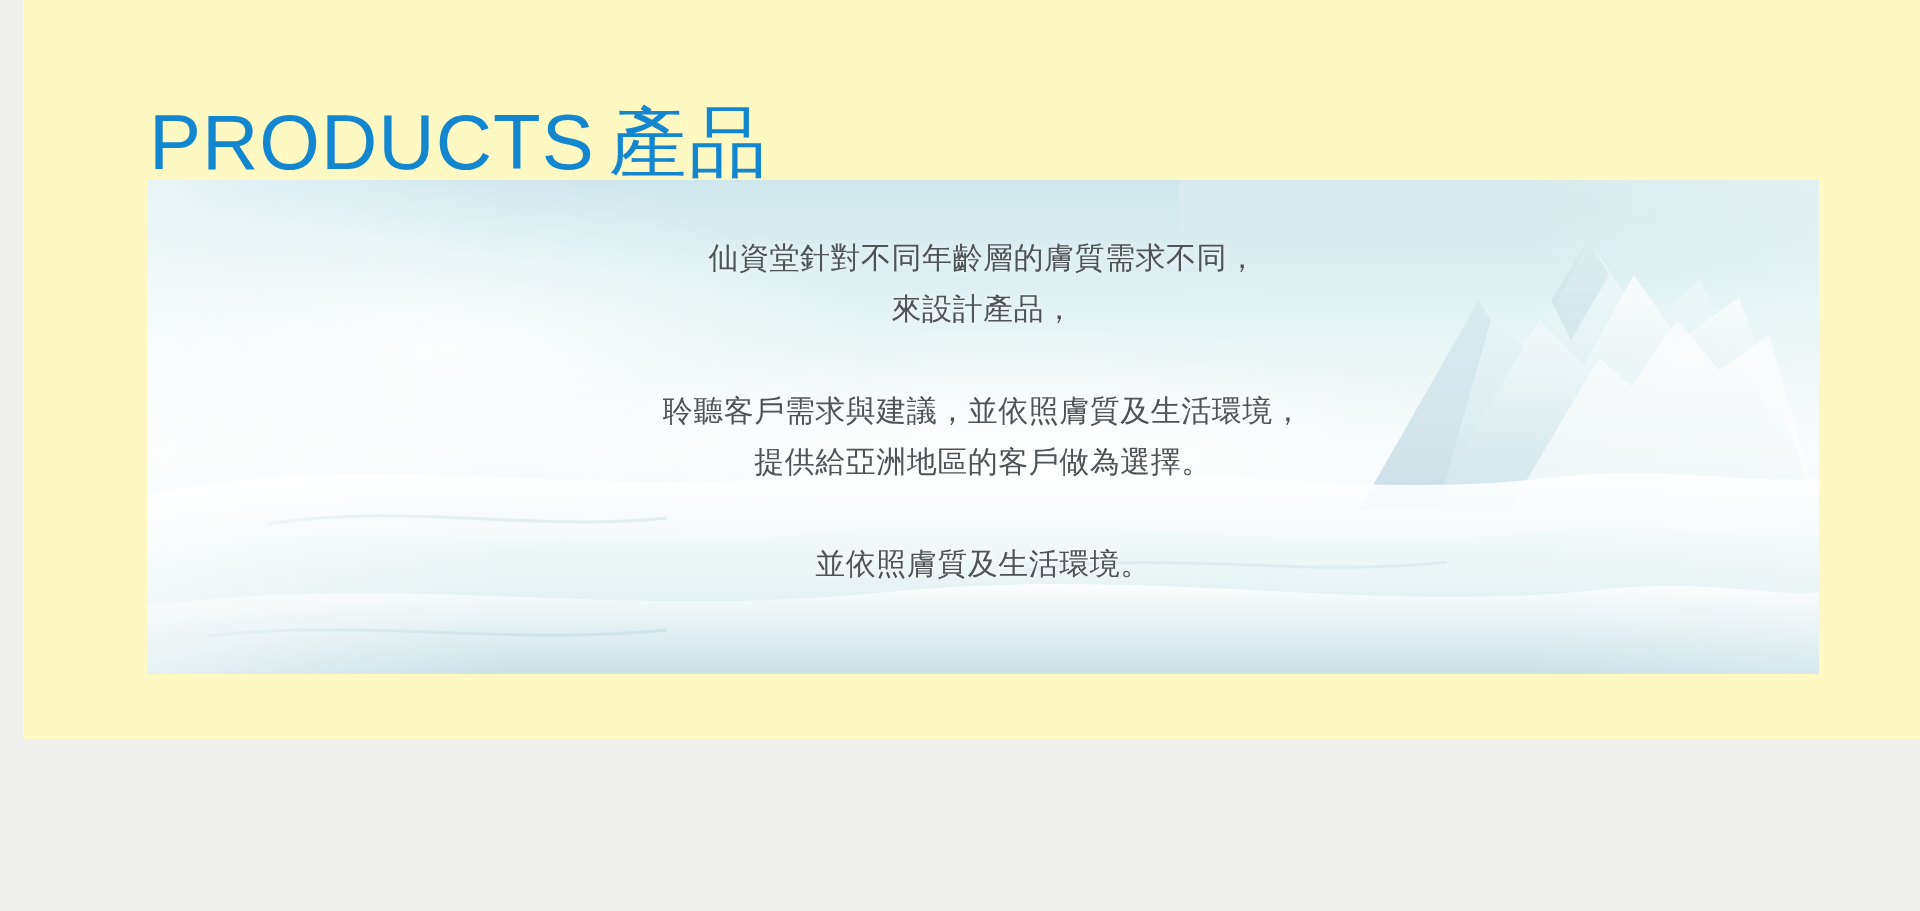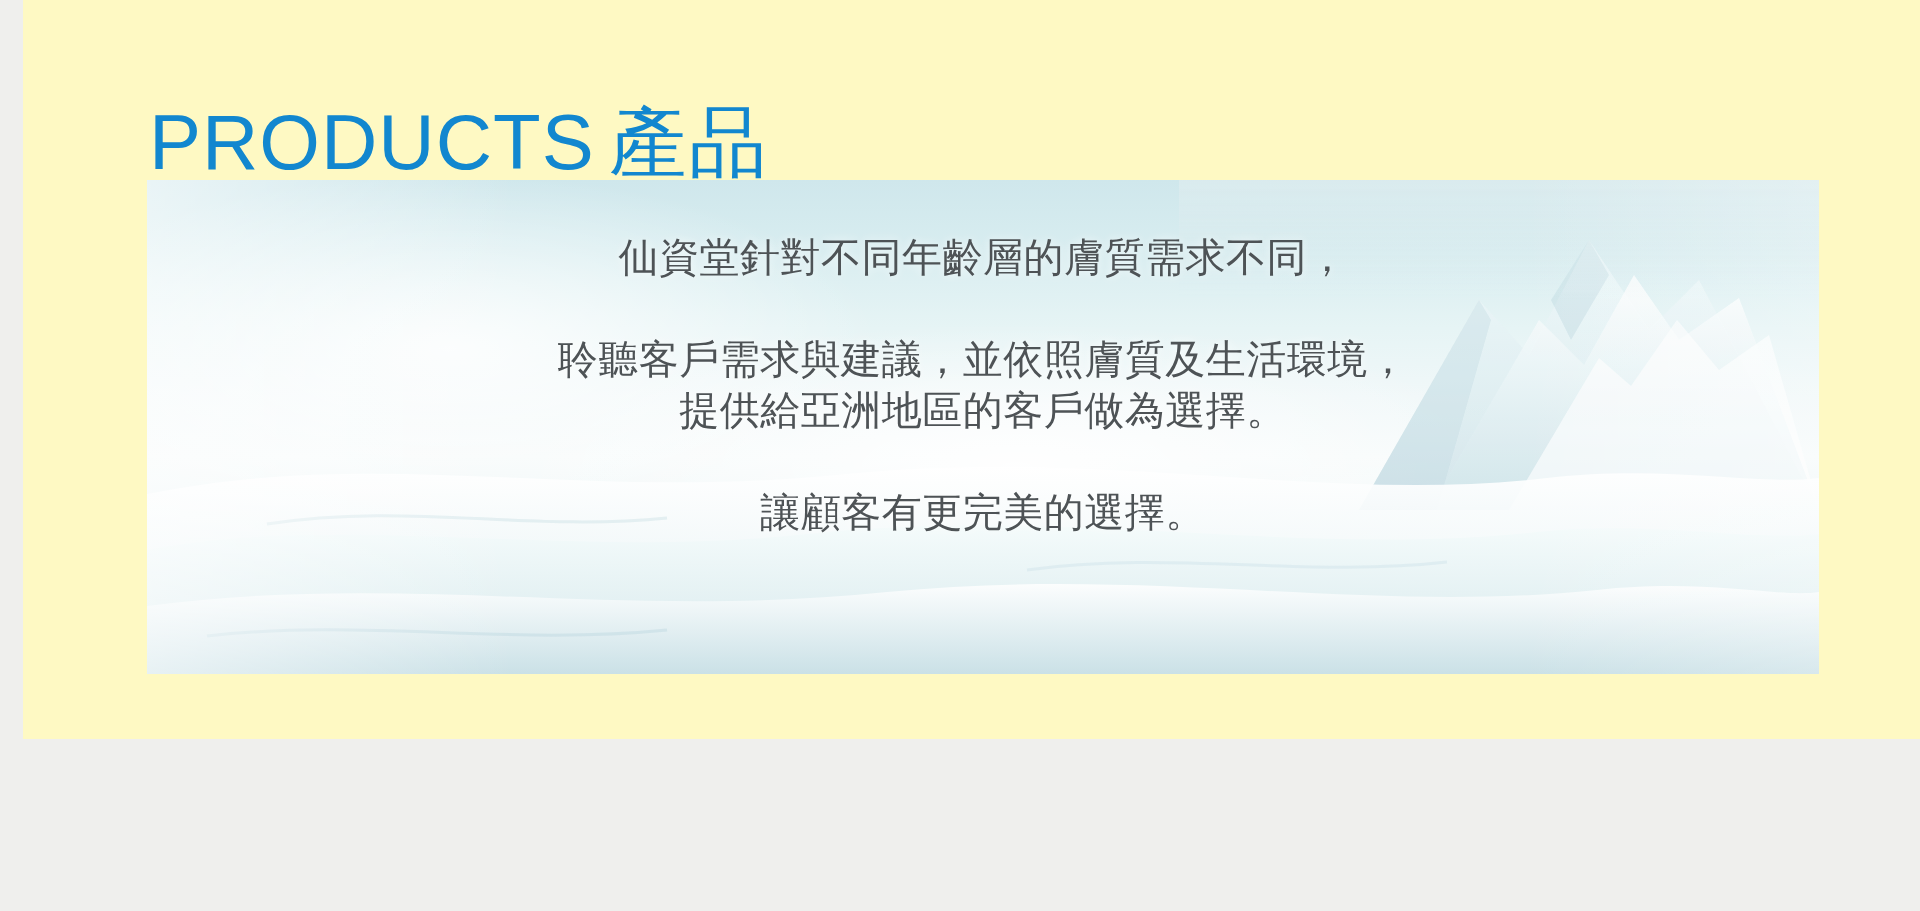--- a/index.html
+++ b/index.html
@@ -109,21 +109,21 @@
   }
 
   
   .hero-copy {
     position: absolute;
     left: 0;
     right: 0;
     top: 52px;
     text-align: center;
     font-family: "DejaVu Sans", "Liberation Sans", sans-serif;
-    font-size: 40px;
+    font-size: 30px;
     line-height: 51px;
     color: #4e5356;
     font-weight: 400;
     letter-spacing: 0.5px;
     text-shadow: 0 0 10px rgba(255,255,255,0.75);
   }
   .hero-copy .copy-line {
     display: block;
     white-space: nowrap;
   }
@@ -189,21 +189,22 @@
       <path d="M0,232 C260,198 470,246 740,218 C1000,192 1220,240 1450,216 C1560,204 1630,224 1672,218 L1672,300 L0,300 Z" fill="url(#driftC)"></path>
       <path d="M120,150 C260,128 380,158 520,144" stroke="#cfe3e8" stroke-width="3" fill="none" opacity="0.5"></path>
       <path d="M880,196 C1020,176 1160,204 1300,188" stroke="#cfe3e8" stroke-width="3" fill="none" opacity="0.45"></path>
       <path d="M60,262 C220,244 360,272 520,256" stroke="#bdd8df" stroke-width="3" fill="none" opacity="0.45"></path>
     </svg>
 
     <div class="hero-vignette"></div>
 
     <div class="hero-copy">
       <span class="copy-line">仙資堂針對不同年齡層的膚質需求不同，</span>
+      <span class="copy-line">來設計產品，</span>
       <span class="copy-line spacer"></span>
       <span class="copy-line">聆聽客戶需求與建議，並依照膚質及生活環境，</span>
       <span class="copy-line">提供給亞洲地區的客戶做為選擇。</span>
       <span class="copy-line spacer"></span>
-      <span class="copy-line">讓顧客有更完美的選擇。</span>
+      <span class="copy-line">並依照膚質及生活環境。</span>
     </div>
   </div>
 
 </div>
 
 </body></html>

